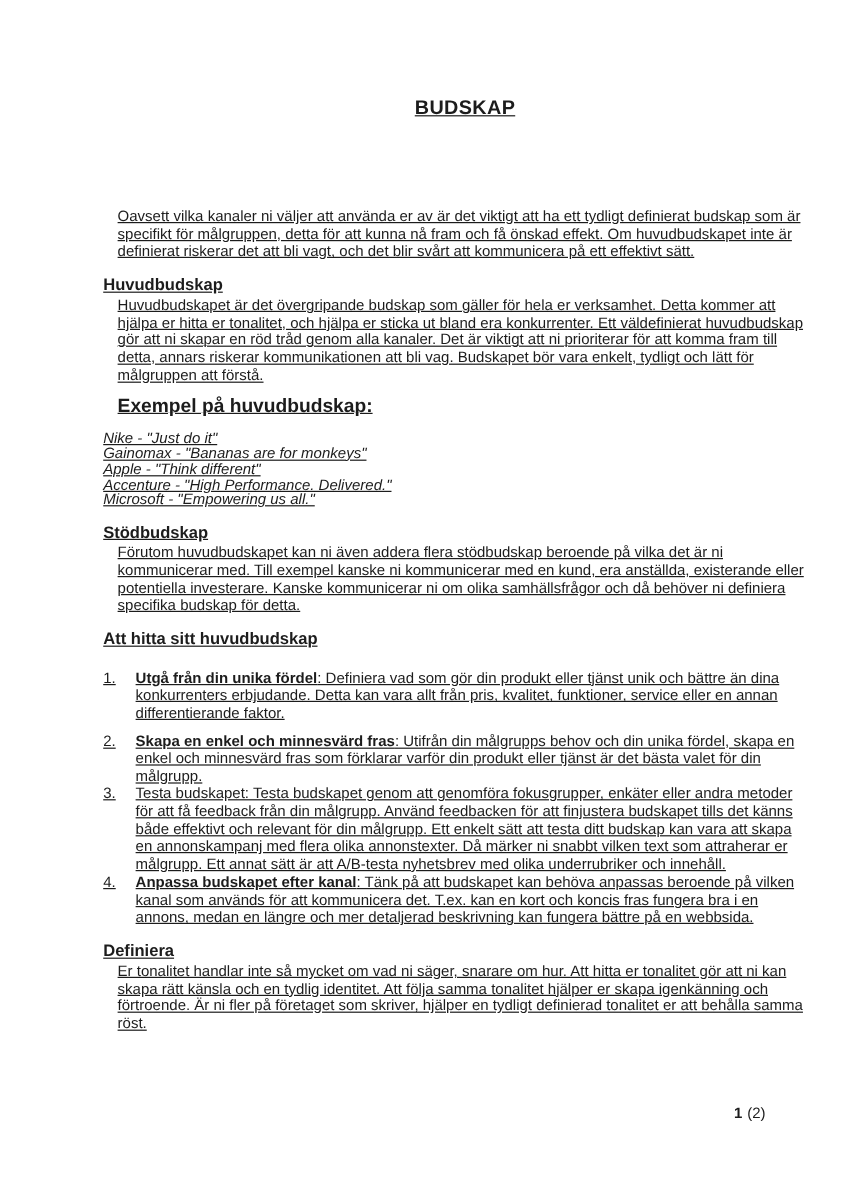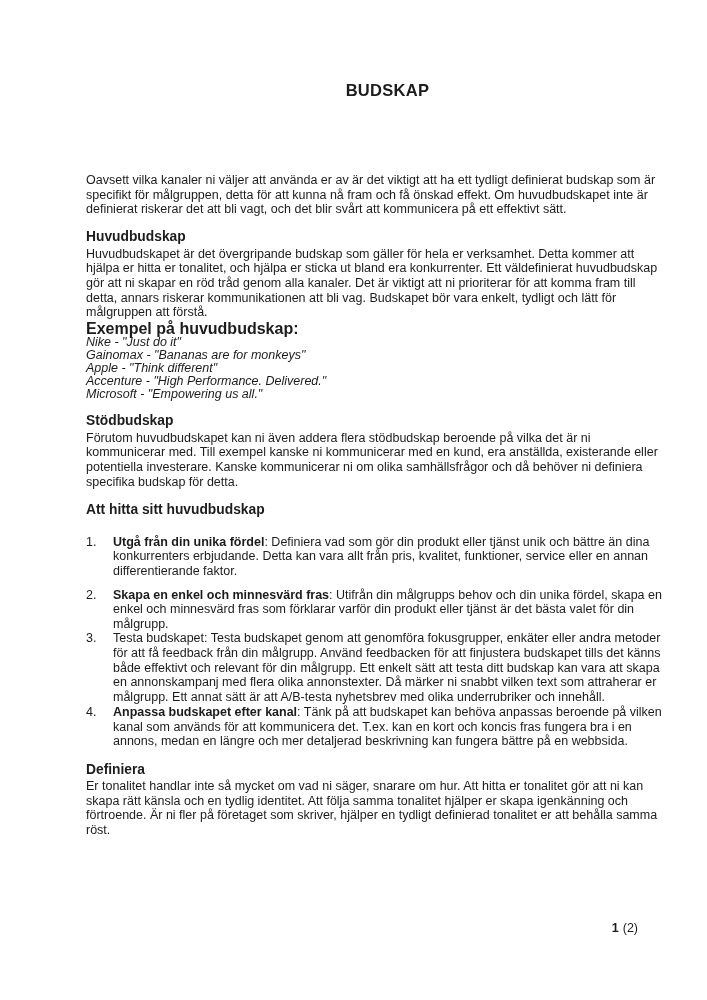--- a/index.html
+++ b/index.html
@@ -7,33 +7,34 @@
     width: 707px; height: 1000px;
     background: #ffffff;
     font-family: "Liberation Sans", sans-serif;
     color: #1c1c1c;
   }
   .page {
     position: relative;
     width: 707px; height: 972px;
     background: #ffffff;
     overflow: hidden;
+    text-decoration: underline;
   }
   .content {
     padding: 80px 18px 0 86px; 
   }
   .doc-title {
     margin: 0;
     font-size: 16.5px;
     font-weight: bold;
     line-height: 20px;
     text-align: center;
     letter-spacing: 0.3px;
   }
-  p { margin: 0; }
+  p { margin: 12px; }
   .body-text {
     width: 578px;
     font-size: 12.5px;
     line-height: 14.6px;
   }
   .intro { margin-top: 73px; }
   h2.section-heading {
     margin: 11.5px 0 0 0;
     font-size: 13.8px;
     font-weight: bold;

